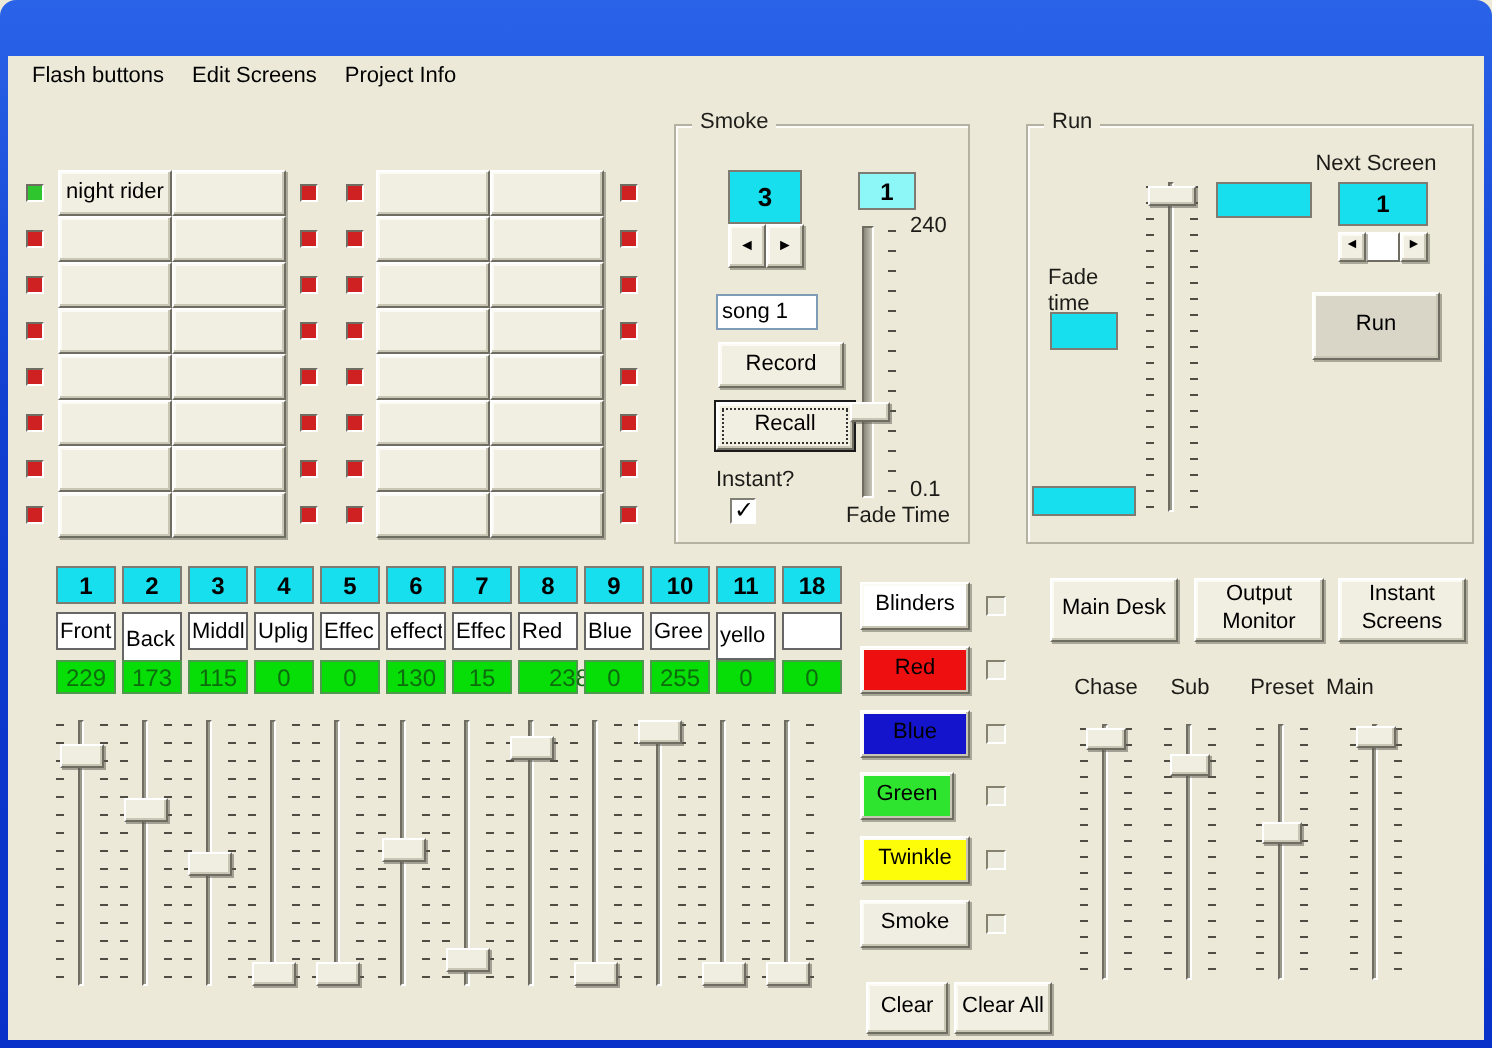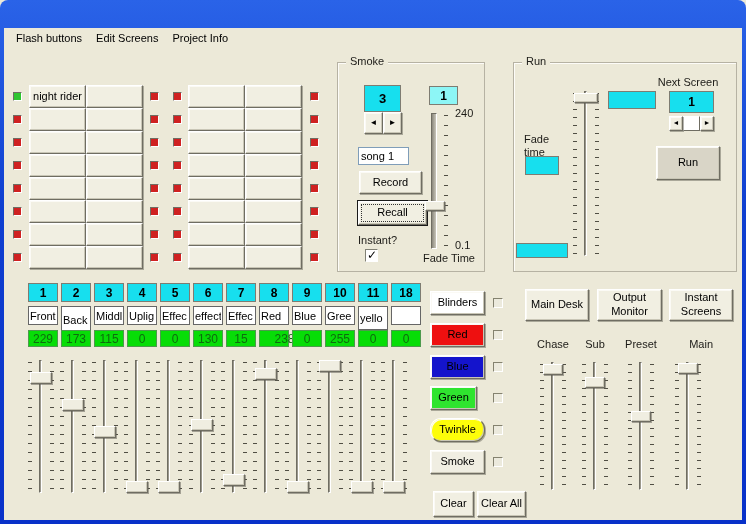--- a/index.html
+++ b/index.html
@@ -317,21 +317,21 @@
     </div>
   <div class="abs" style="left:0;top:0;">
       <div class="btn" style="left: 430px; top: 291px; width: 55px; height: 24px; background: rgb(255, 255, 255);">Blinders</div>
       <div class="minichk" style="left: 493px; top: 298px; width: 10px; height: 10px;"></div>
       <div class="btn" style="left: 430px; top: 323px; width: 55px; height: 24px; background: rgb(238, 16, 16);">Red</div>
       <div class="minichk" style="left: 493px; top: 330px; width: 10px; height: 10px;"></div>
       <div class="btn" style="left: 430px; top: 355px; width: 55px; height: 24px; background: rgb(20, 20, 204);">Blue</div>
       <div class="minichk" style="left: 493px; top: 362px; width: 10px; height: 10px;"></div>
       <div class="btn" style="left: 430px; top: 386px; width: 47px; height: 24px; background: rgb(47, 228, 47);">Green</div>
       <div class="minichk" style="left: 493px; top: 393px; width: 10px; height: 10px;"></div>
-      <div class="btn" style="left: 430px; top: 418px; width: 55px; height: 24px; background: rgb(253, 253, 10); border-radius: 11px;">Twinkle</div>
+      <div class="btn" style="left: 430px; top: 418px; width: 55px; height: 24px; background: rgb(253, 253, 10);">Twinkle</div>
       <div class="minichk" style="left: 493px; top: 425px; width: 10px; height: 10px;"></div>
       <div class="btn" style="left: 430px; top: 450px; width: 55px; height: 24px; background: rgb(240, 238, 226);">Smoke</div>
       <div class="minichk" style="left: 493px; top: 457px; width: 10px; height: 10px;"></div>
     </div>
   <div class="abs" style="left:0;top:0;">
       <div class="btn" style="left: 525px; top: 289px; width: 64px; height: 32px;">Main Desk</div>
       <div class="btn" style="left: 597px; top: 289px; width: 65px; height: 32px;">Output
 Monitor</div>
       <div class="btn" style="left: 669px; top: 289px; width: 64px; height: 32px;">Instant
 Screens</div>
@@ -351,21 +351,21 @@
         <div class="vgroove" style="left: 13px; top: 0px; width: 3px; height: 128px;"></div>
         <div class="vthumb" style="left: 5px; top: 15px; width: 20px; height: 11px;"></div>
       </div>
       <div class="lbl" style="left: 616px; top: 338px; width: 50px; height: 13px; text-align: center;">Preset</div>
       <div class="vslider" style="left: 626px; top: 362px; width: 30px; height: 128px;">
         <div class="vticks" style="left: 2px; top: 2px; width: 4px; height: 124px; --tg: 8px;"></div>
         <div class="vticks" style="left: 24px; top: 2px; width: 4px; height: 124px; --tg: 8px;"></div>
         <div class="vgroove" style="left: 13px; top: 0px; width: 3px; height: 128px;"></div>
         <div class="vthumb" style="left: 5px; top: 49px; width: 20px; height: 11px;"></div>
       </div>
-      <div class="lbl" style="left: 663px; top: 338px; width: 50px; height: 13px; text-align: right;">Main</div>
+      <div class="lbl" style="left: 663px; top: 338px; width: 50px; height: 13px; text-align: left;">Main</div>
       <div class="vslider" style="left: 673px; top: 362px; width: 30px; height: 128px;">
         <div class="vticks" style="left: 2px; top: 2px; width: 4px; height: 124px; --tg: 8px;"></div>
         <div class="vticks" style="left: 24px; top: 2px; width: 4px; height: 124px; --tg: 8px;"></div>
         <div class="vgroove" style="left: 13px; top: 0px; width: 3px; height: 128px;"></div>
         <div class="vthumb" style="left: 5px; top: 1px; width: 20px; height: 11px;"></div>
       </div>
     </div>
 
   <div class="btn" style="left:433px;top:491px;width:41px;height:26px;">Clear</div>
   <div class="btn" style="left:477px;top:491px;width:49px;height:26px;">Clear All</div>

